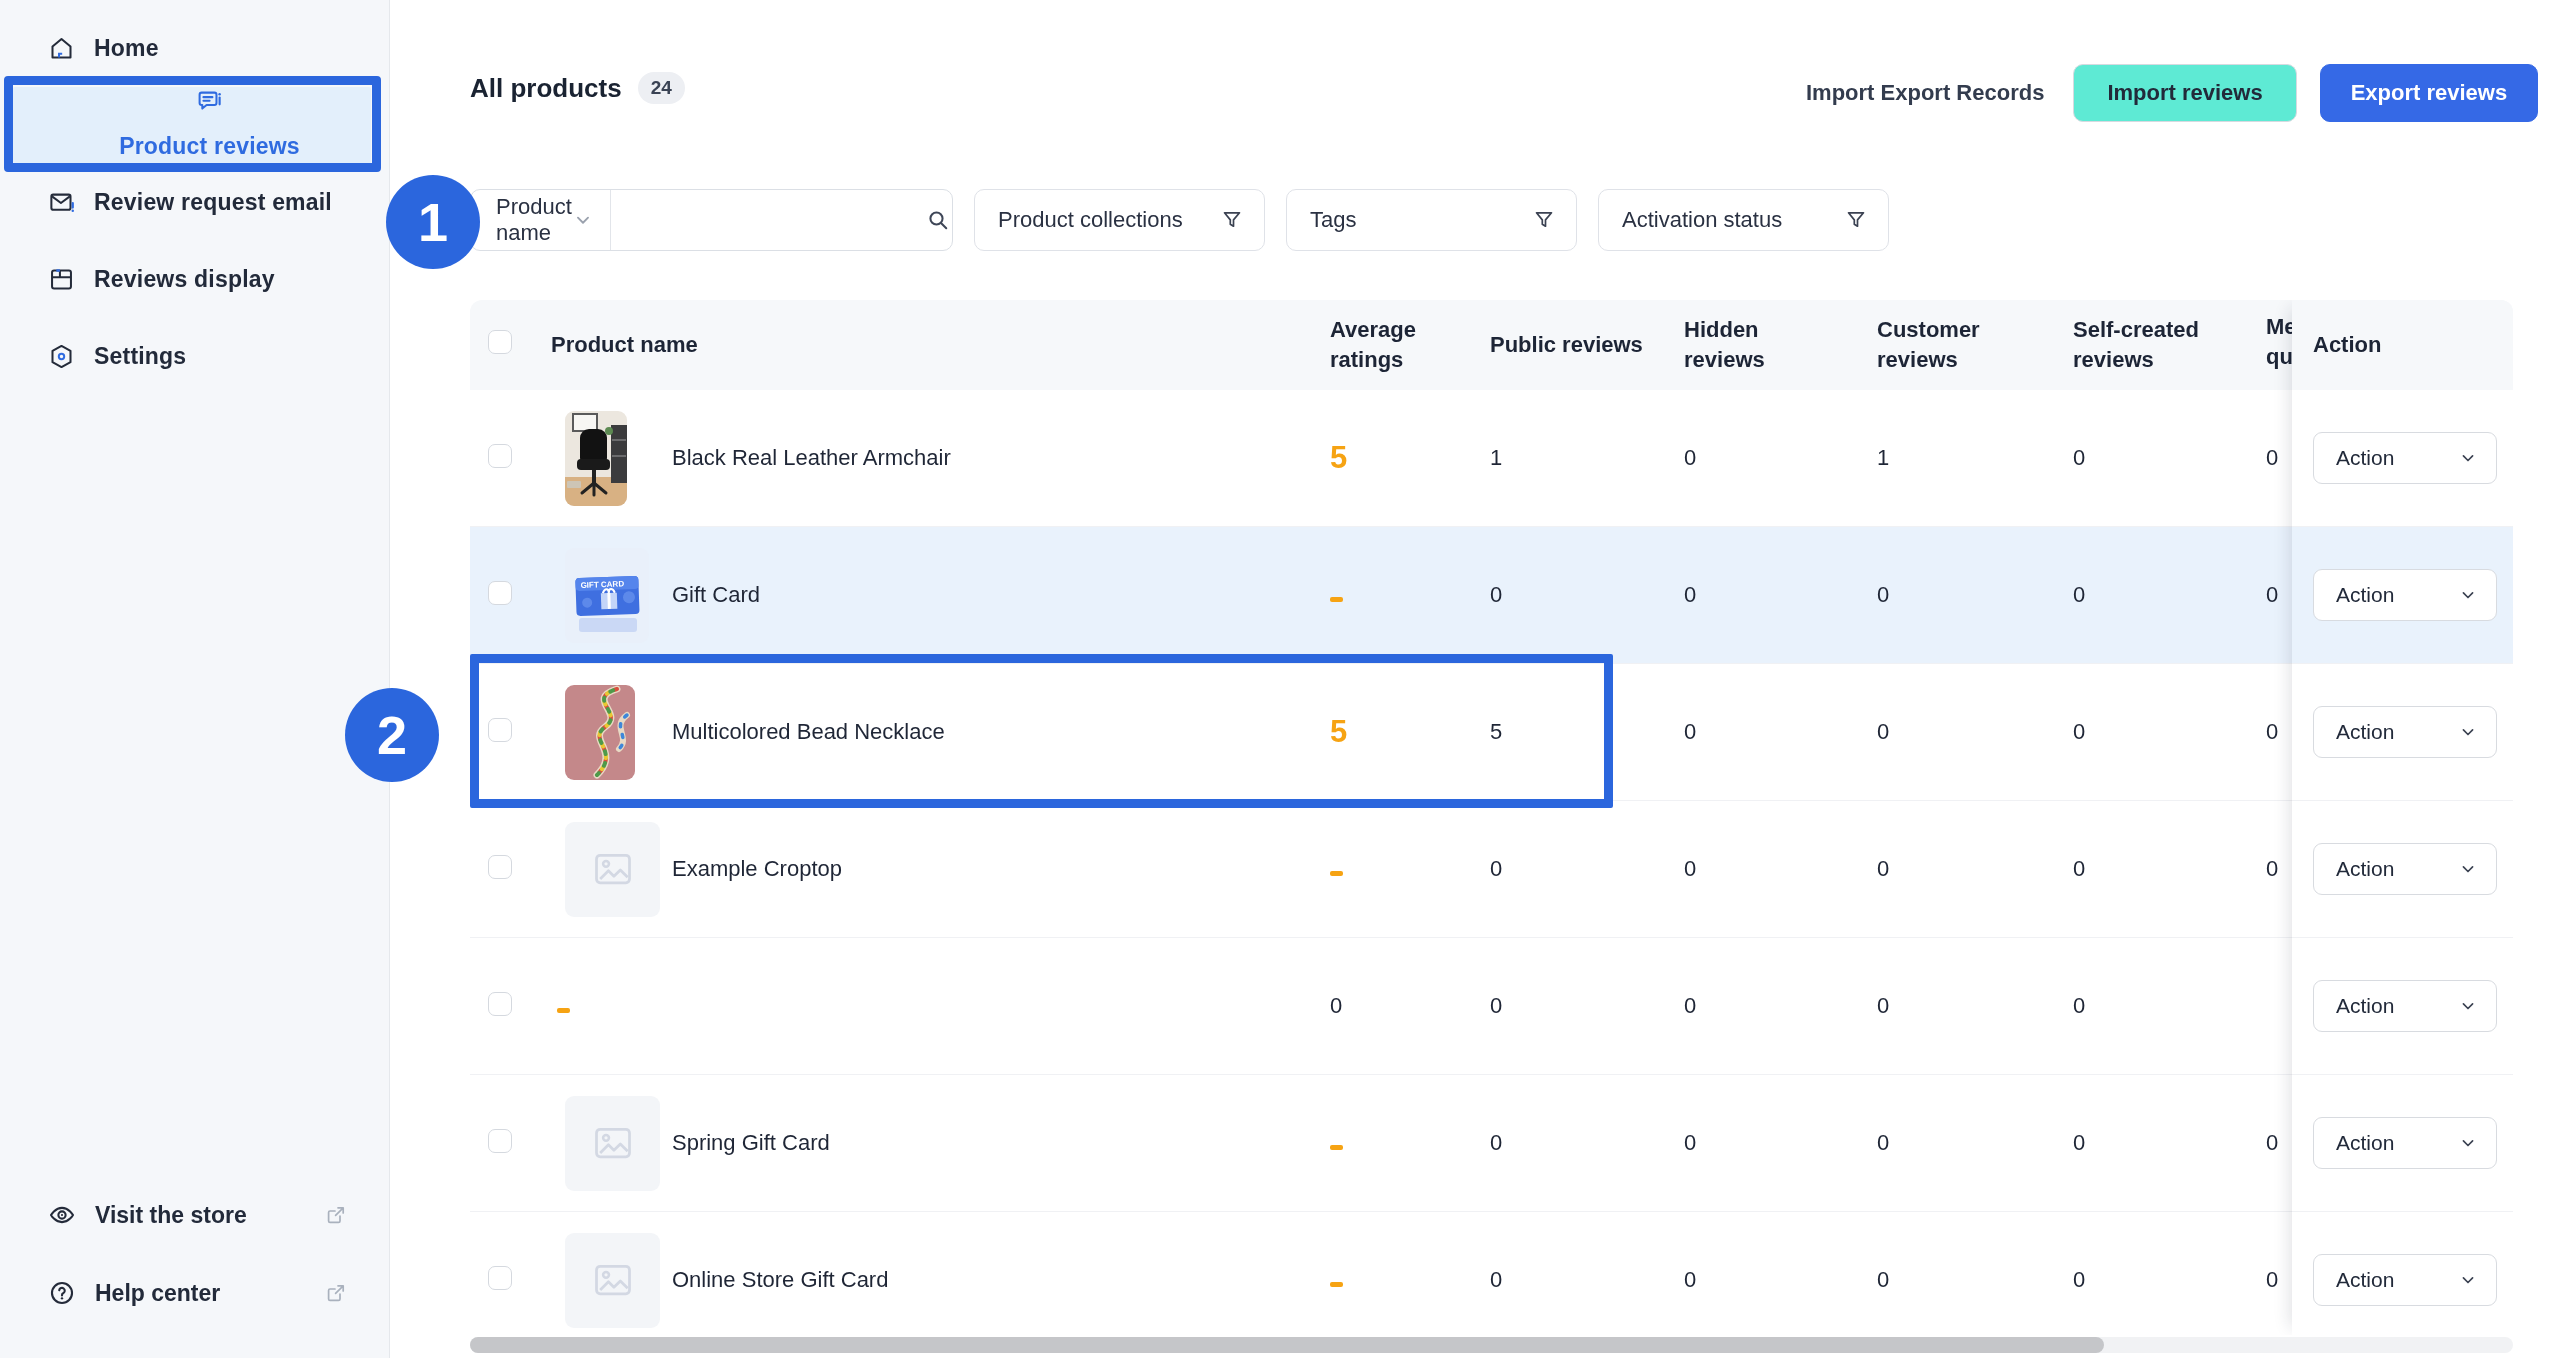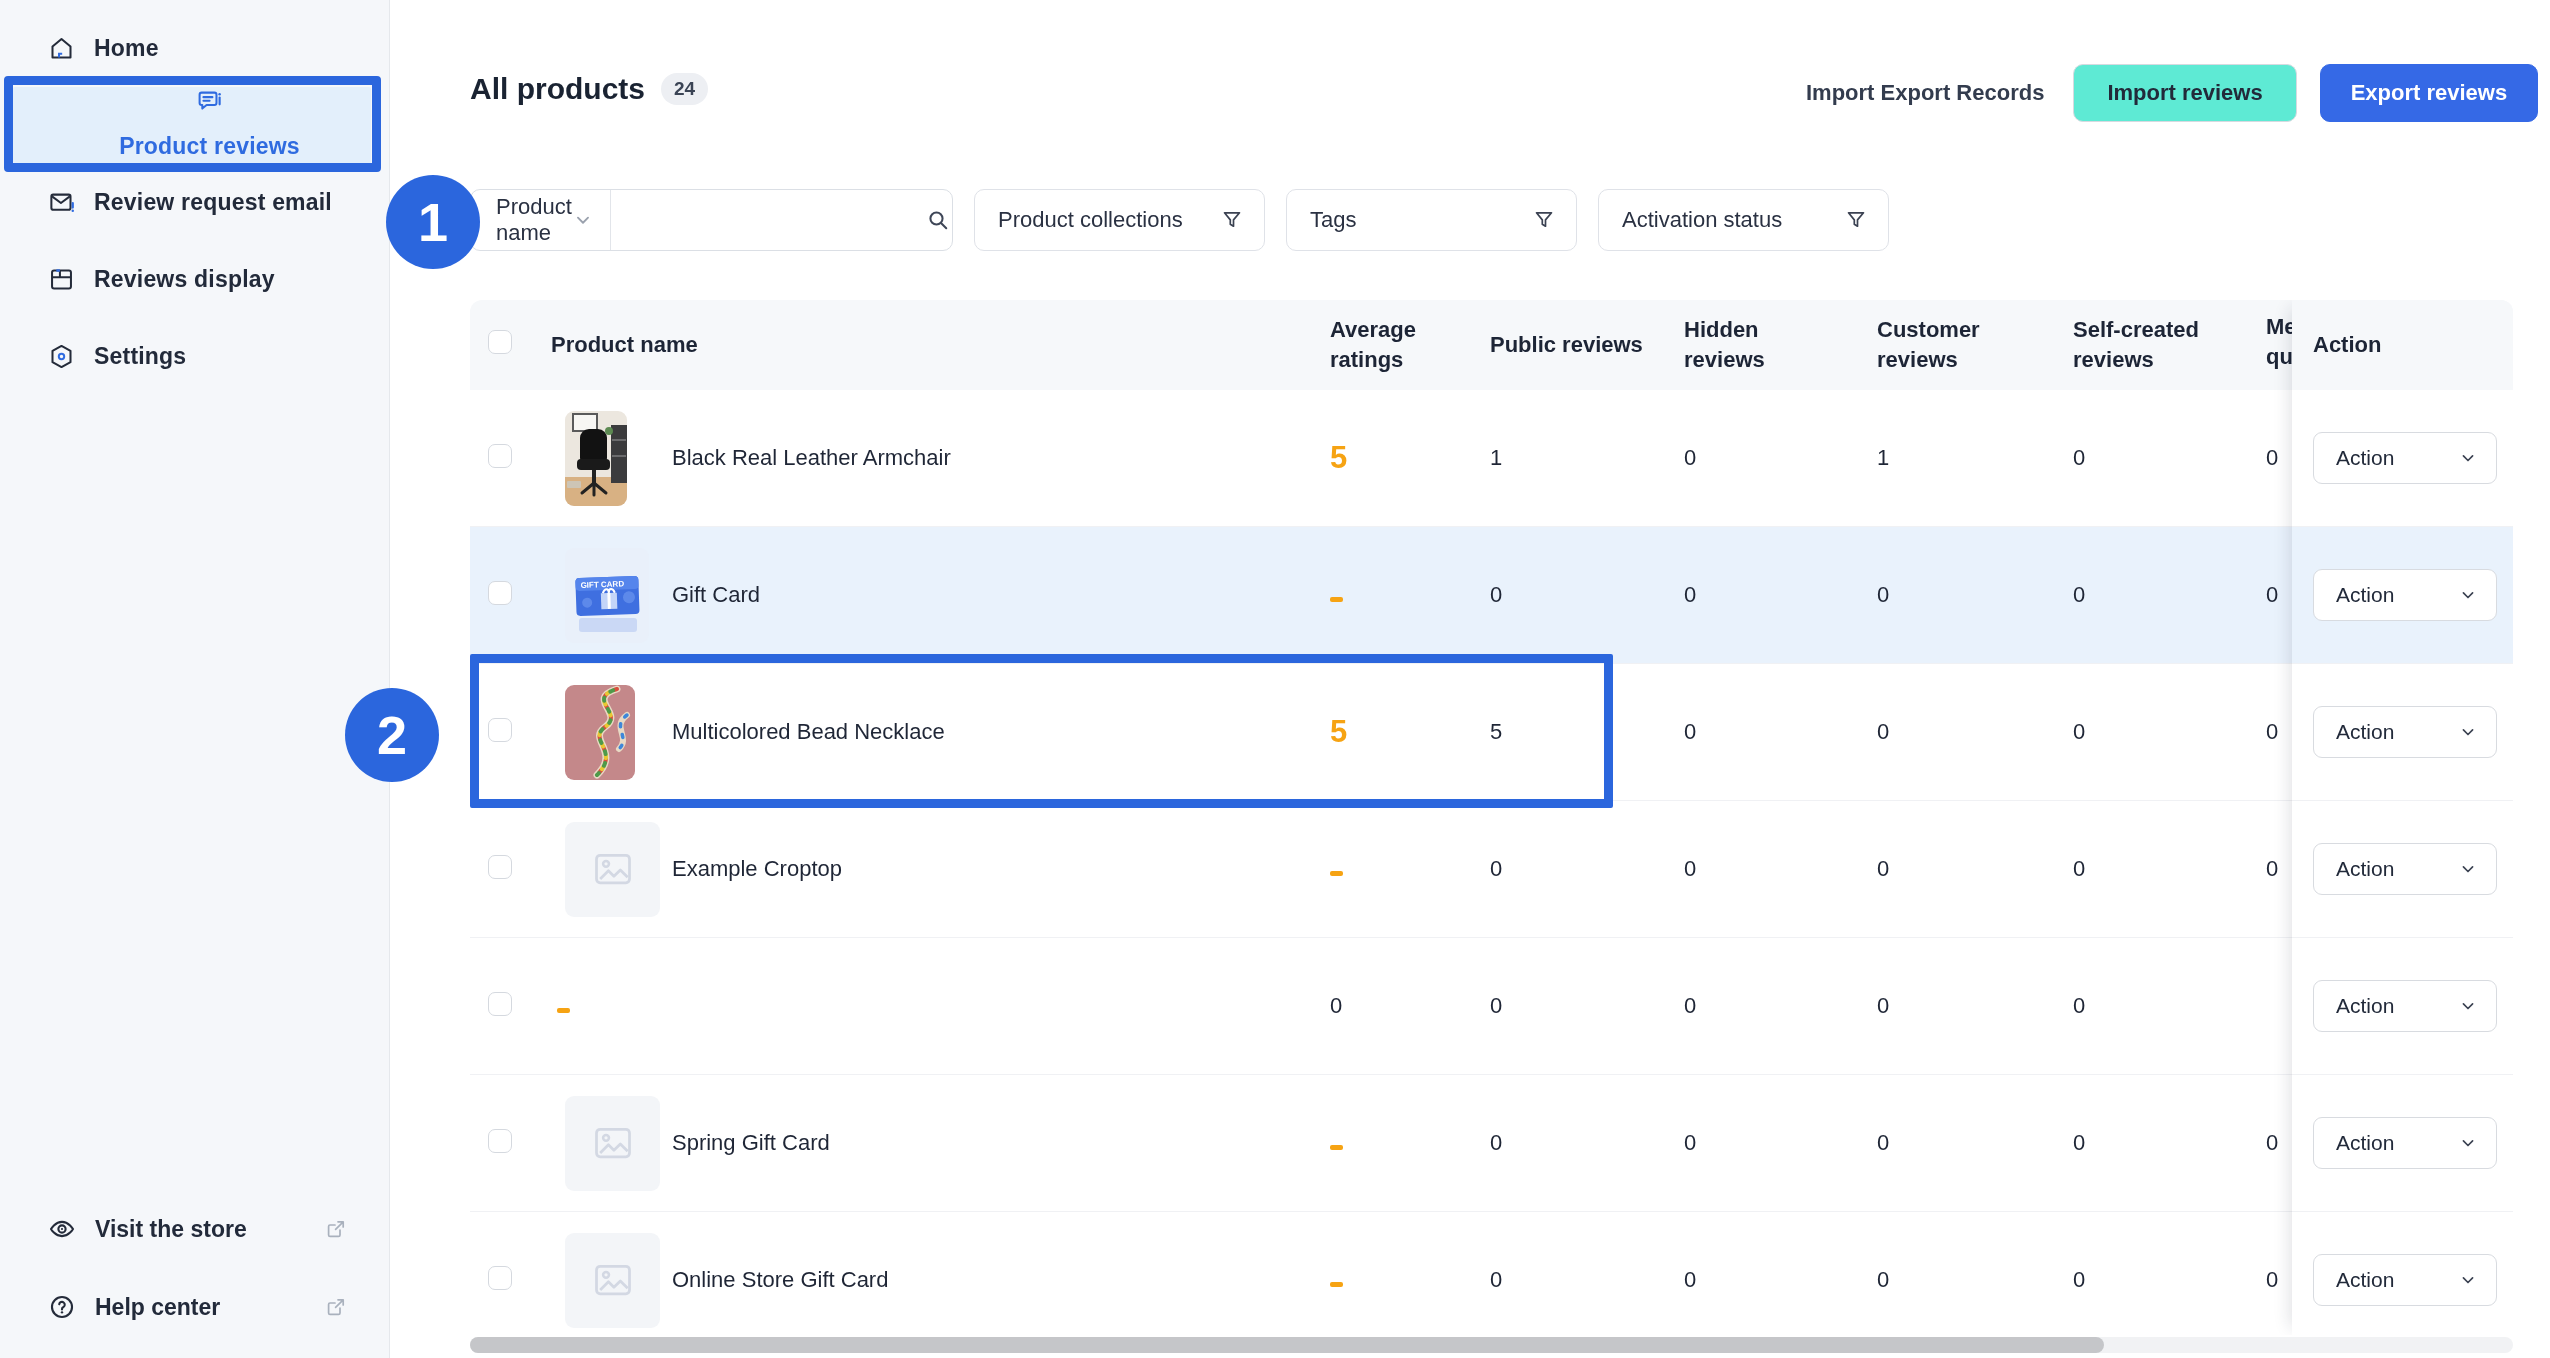--- a/index.html
+++ b/index.html
@@ -7,27 +7,27 @@
        font-family:"Liberation Sans",sans-serif;color:#1f2636;}
   svg{display:block;}
   
   .sidebar{position:absolute;left:0;top:0;bottom:0;width:389px;background:#f5f7fa;border-right:1px solid #e5e8ec;}
   .nav{padding-top:10px;}
   .nav-item{height:77px;display:flex;align-items:center;gap:19px;padding-left:48px;cursor:pointer;}
   .nav-item .lbl{font-size:23px;font-weight:600;color:#222a3a;letter-spacing:.2px;}
   .nav-item .ic{width:27px;height:27px;flex:0 0 27px;}
   .nav-item.active{margin:0 18px 0 13px;padding-left:35px;background:#e3effb;border-radius:2px;flex-direction:column;}
   .nav-item.active .lbl{color:#2f6be0;}
-  .side-footer{position:absolute;left:0;bottom:12px;width:100%;}
+  .side-footer{position:absolute;left:0;bottom:26px;width:100%;}
   .foot-item{height:78px;display:flex;align-items:center;gap:19px;padding-left:48px;position:relative;cursor:pointer;}
   .foot-item .lbl{font-size:23px;font-weight:600;color:#222a3a;}
   .foot-item .ext{position:absolute;left:324px;top:50%;transform:translateY(-50%);width:24px;height:24px;}
   
   .page-title-row{position:absolute;left:470px;top:72px;display:flex;align-items:center;gap:16px;}
-  .page-title{font-size:30px;font-weight:700;color:#1a2332;}
+  .page-title{font-size:26px;font-weight:700;color:#1a2332;}
   .count-badge{background:#edeff3;color:#3a4354;font-size:19px;border-radius:999px;padding:5px 13px;font-weight:600;}
   .head-actions{position:absolute;left:1800px;top:64px;height:58px;display:flex;align-items:center;gap:23px;}
   .txt-btn{font-size:22px;font-weight:600;color:#333c4e;cursor:pointer;background:none;border:none;font-family:inherit;}
   .btn{height:58px;border-radius:10px;font-size:22px;font-weight:600;font-family:inherit;cursor:pointer;display:flex;align-items:center;justify-content:center;}
   .btn.secondary{background:#5eead4;border:1px solid #d6dae0;color:#222a3a;padding:0 33px;}
   .btn.primary{background:#3569e6;border:1px solid #3569e6;color:#fff;padding:0 30px;}
   
   .filter-bar{position:absolute;left:470px;top:189px;display:flex;gap:21px;}
   .search-group{width:483px;height:62px;border:1px solid #dbdfe5;border-radius:10px;background:#fff;display:flex;align-items:center;box-sizing:border-box;}
   .field-select{width:207px;height:100%;display:flex;align-items:center;justify-content:space-between;padding:0 16px 0 25px;box-sizing:border-box;border-right:1px solid #e2e5ea;cursor:pointer;}

